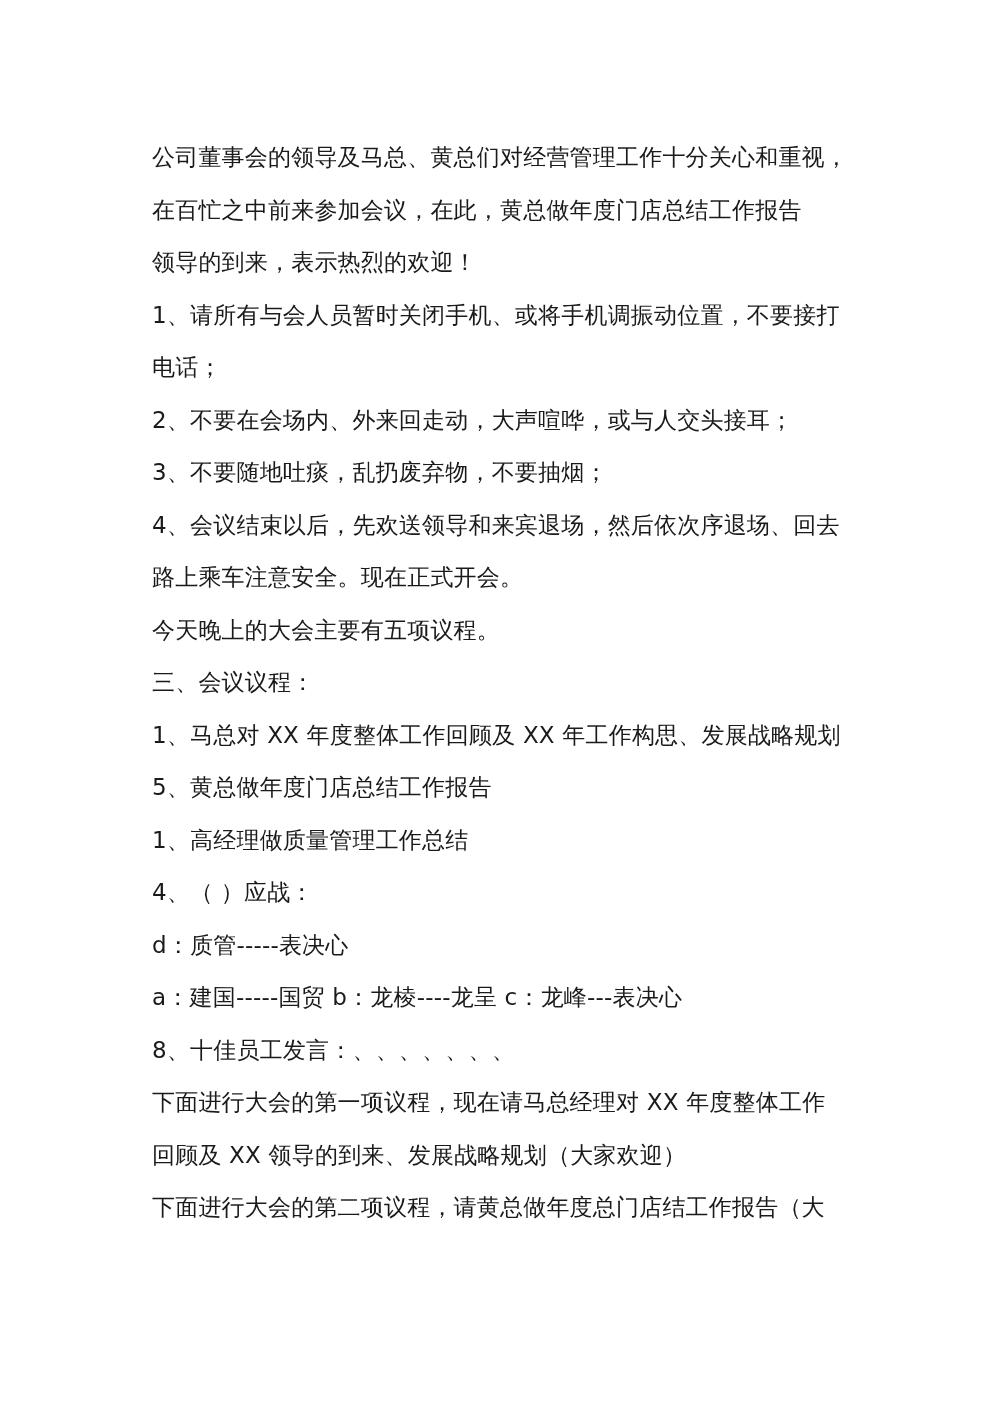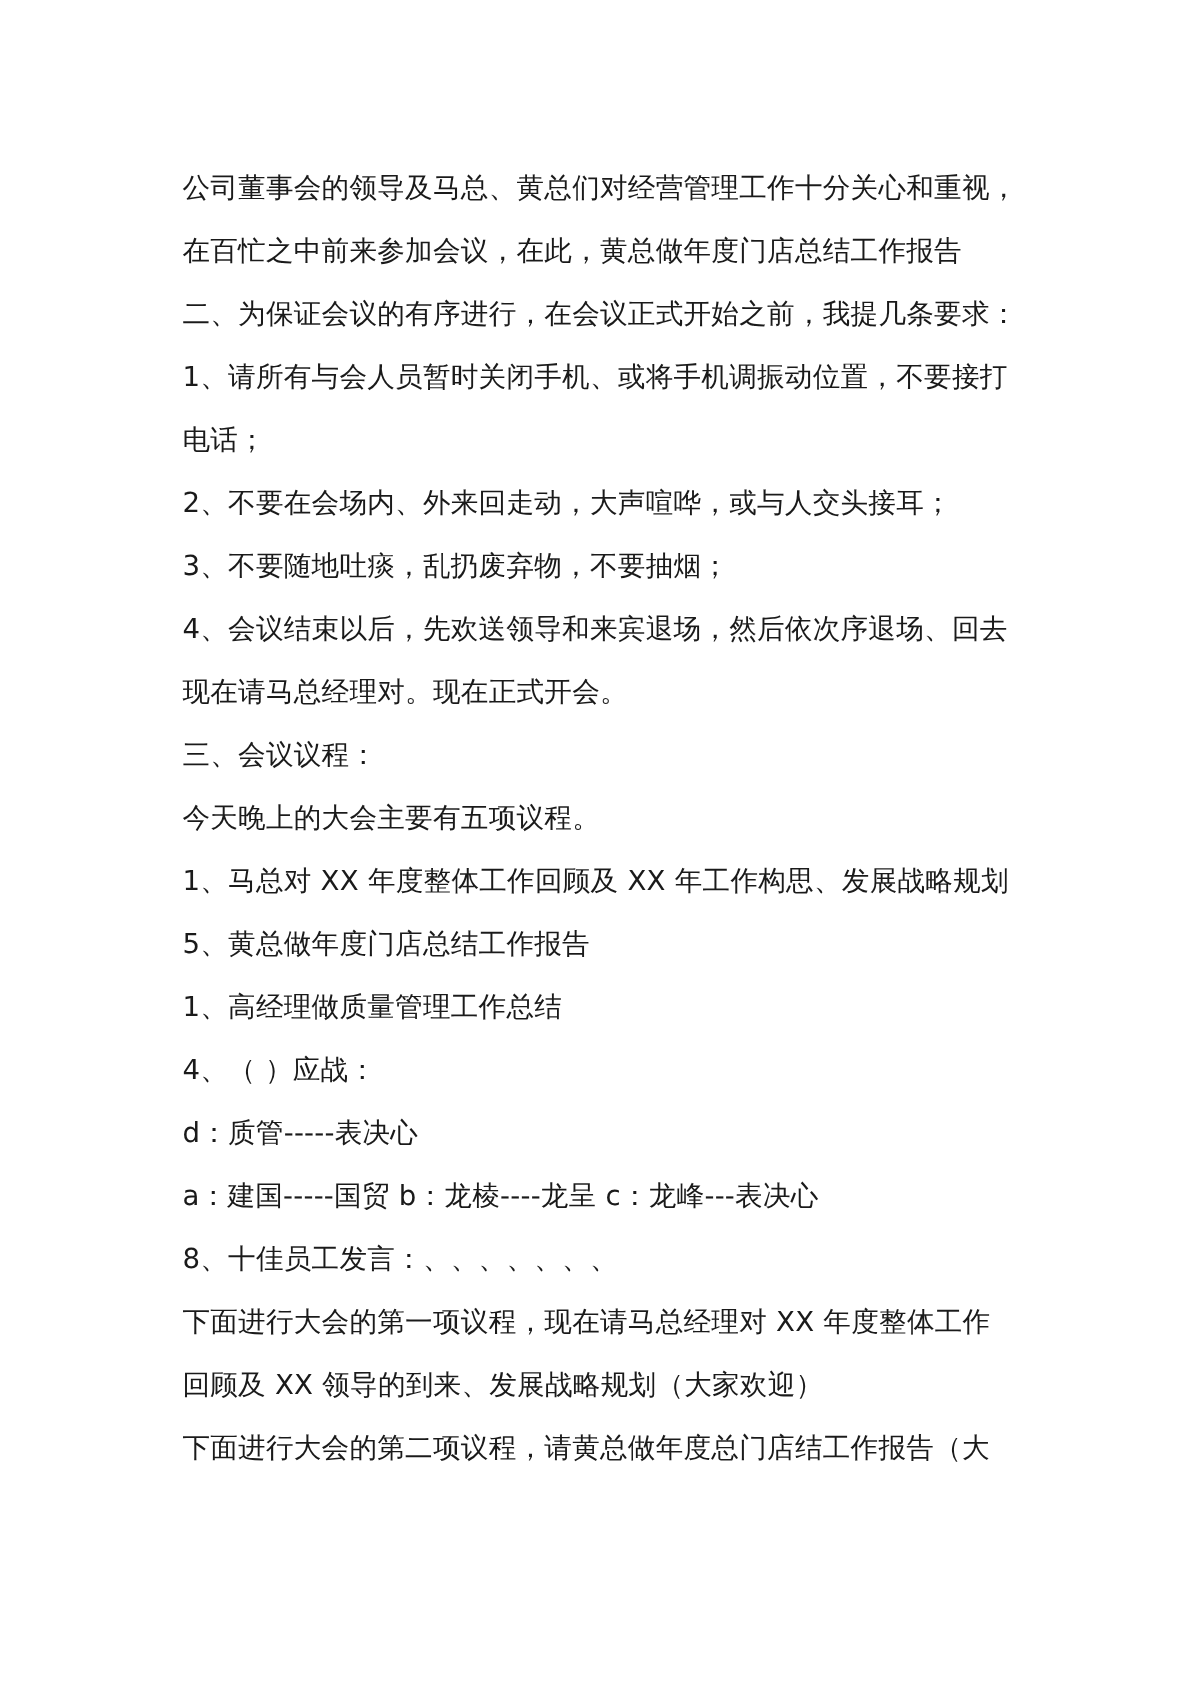--- a/index.html
+++ b/index.html
@@ -38,29 +38,29 @@
       letter-spacing: 0.2px;
     }
   </style>
 </head>
 <body>
 
 <div class="page">
   <div class="text-column">
     <span class="line">公司董事会的领导及马总、黄总们对经营管理工作十分关心和重视，</span>
     <span class="line">在百忙之中前来参加会议，在此，黄总做年度门店总结工作报告</span>
-    <span class="line">二、为保证会议的有序进行，在会议正式开始之前，我提几条要求：</span>
+    <span class="line">领导的到来，表示热烈的欢迎！</span>
     <span class="line">1、请所有与会人员暂时关闭手机、或将手机调振动位置，不要接打</span>
     <span class="line">电话；</span>
     <span class="line">2、不要在会场内、外来回走动，大声喧哗，或与人交头接耳；</span>
     <span class="line">3、不要随地吐痰，乱扔废弃物，不要抽烟；</span>
     <span class="line">4、会议结束以后，先欢送领导和来宾退场，然后依次序退场、回去</span>
-    <span class="line">现在请马总经理对。现在正式开会。</span>
+    <span class="line">路上乘车注意安全。现在正式开会。</span>
+    <span class="line">今天晚上的大会主要有五项议程。</span>
     <span class="line">三、会议议程：</span>
-    <span class="line">今天晚上的大会主要有五项议程。</span>
     <span class="line">1、马总对 XX 年度整体工作回顾及 XX 年工作构思、发展战略规划</span>
     <span class="line">5、黄总做年度门店总结工作报告</span>
     <span class="line">1、高经理做质量管理工作总结</span>
     <span class="line">4、（ ）应战：</span>
     <span class="line">d：质管-----表决心</span>
     <span class="line">a：建国-----国贸  b：龙棱----龙呈 c：龙峰---表决心</span>
     <span class="line">8、十佳员工发言：、、、、、、、</span>
     <span class="line">下面进行大会的第一项议程，现在请马总经理对 XX 年度整体工作</span>
     <span class="line">回顾及 XX 领导的到来、发展战略规划（大家欢迎）</span>
     <span class="line">下面进行大会的第二项议程，请黄总做年度总门店结工作报告（大</span>

